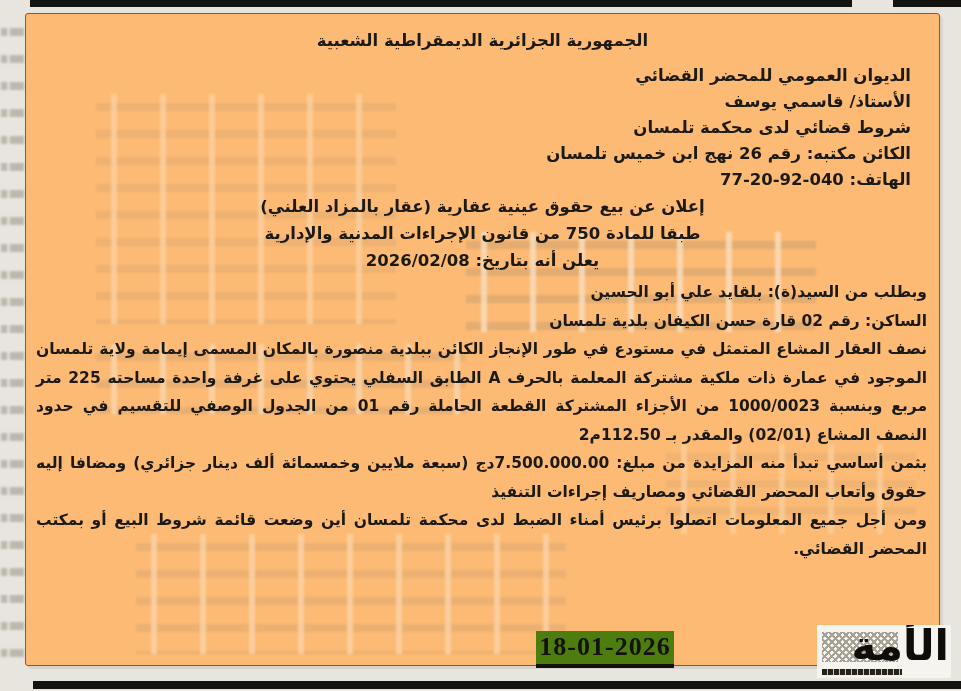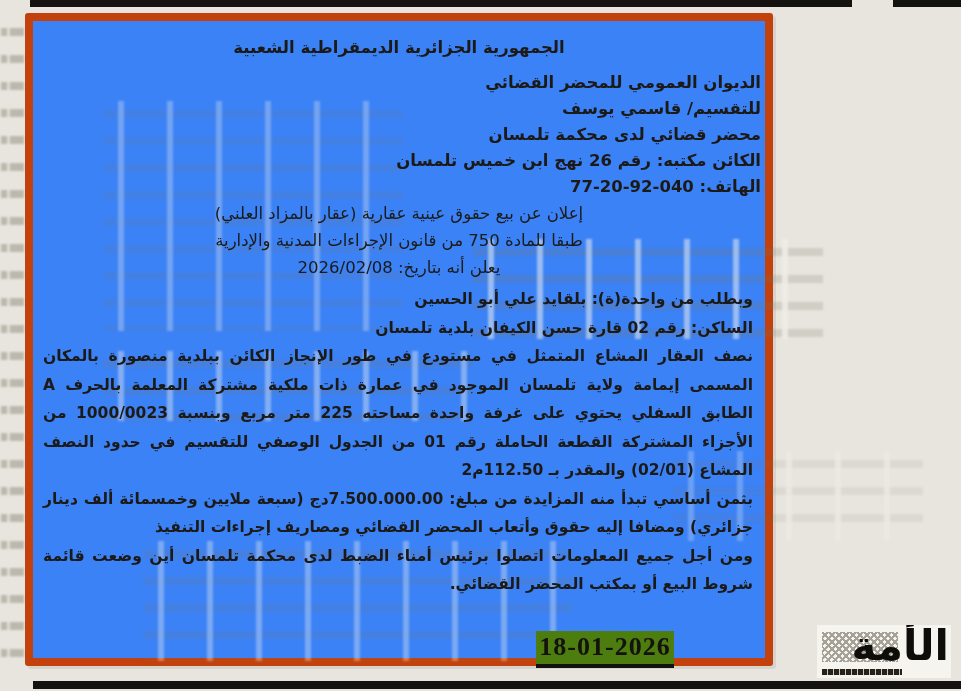--- a/index.html
+++ b/index.html
@@ -14,23 +14,23 @@
   
   .topbar{position:absolute;top:0;height:7px;background:#15130f;}
   .topbar.seg-left{left:30px;width:822px;}
   .topbar.seg-right{left:893px;width:68px;}
 
   
   .bottom-bar{position:absolute;left:33px;right:0;top:681px;height:8px;background:#15130f;}
 
   
   .notice-box{
-    position:absolute;left:25px;top:13px;width:748px;height:653px;
-    box-sizing:border-box;background:#3b82f6;
-    border:8px solid #c2410c;border-radius:3px;
+    position:absolute;left:25px;top:13px;width:915px;height:653px;
+    box-sizing:border-box;background:#fdba74;
+    border:1px solid #c2410c;border-radius:3px;
     box-shadow:3px 3px 0 rgba(70,64,52,.10);
   }
 
   
   .ghost{
     position:absolute;pointer-events:none;filter:blur(1.3px);
     background-image:
       repeating-linear-gradient(to right, rgba(246,244,238,0) 0 15px, rgba(246,244,238,.85) 15px 21px, rgba(246,244,238,0) 21px 49px),
       repeating-linear-gradient(to bottom, transparent 0 9px, rgba(126,118,102,.34) 9px 17px, transparent 17px 27px);
   }
@@ -44,27 +44,27 @@
   .g3{left:70px;top:330px;width:370px;height:70px;opacity:.45;}
   .g4{left:110px;top:520px;width:430px;height:120px;opacity:.4;}
   .g5{left:640px;top:430px;width:250px;height:90px;opacity:.3;}
 
   
   .republic-line{
     position:absolute;top:16px;left:0;right:0;text-align:center;
     direction:rtl;font-weight:bold;font-size:16.5px;line-height:22px;
   }
   .office-block{
-    position:absolute;top:49px;right:4px;left:12px;
+    position:absolute;top:49px;right:28px;left:12px;
     direction:rtl;text-align:right;font-weight:bold;
     font-size:16.5px;line-height:26px;
   }
   .title-block{
     position:absolute;top:179px;left:0;right:0;text-align:center;
-    direction:rtl;font-weight:normal;font-size:16.5px;line-height:27px;
+    direction:rtl;font-weight:bold;font-size:16.5px;line-height:27px;
   }
   .body-block{
     position:absolute;top:264px;right:12px;left:10px;
     direction:rtl;text-align:justify;font-weight:bold;
     font-size:15.5px;line-height:28.5px;
   }
   .body-block p{margin:0;padding:0;}
 
   
   .date-stamp{
@@ -110,34 +110,34 @@
     <div class="ghost g1"></div>
     <div class="ghost g2"></div>
     <div class="ghost g3"></div>
     <div class="ghost g4"></div>
     <div class="ghost g5"></div>
 
     <div class="republic-line">الجمهورية الجزائرية الديمقراطية الشعبية</div>
 
     <div class="office-block">
       <div>الديوان العمومي للمحضر القضائي</div>
-      <div>للتقسيم/ قاسمي يوسف</div>
-      <div>محضر قضائي لدى محكمة تلمسان</div>
+      <div>الأستاذ/ قاسمي يوسف</div>
+      <div>شروط قضائي لدى محكمة تلمسان</div>
       <div>الكائن مكتبه: رقم 26 نهج ابن خميس تلمسان</div>
       <div>الهاتف: 040-92-20-77</div>
     </div>
 
     <div class="title-block">
       <div>إعلان عن بيع حقوق عينية عقارية (عقار بالمزاد العلني)</div>
       <div>طبقا للمادة 750 من قانون الإجراءات المدنية والإدارية</div>
       <div>يعلن أنه بتاريخ: 2026/02/08</div>
     </div>
 
     <div class="body-block">
-      <p>وبطلب من واحدة(ة): بلقايد علي أبو الحسين</p>
+      <p>وبطلب من السيد(ة): بلقايد علي أبو الحسين</p>
       <p>الساكن: رقم 02 قارة حسن الكيفان بلدية تلمسان</p>
       <p>نصف العقار المشاع المتمثل في مستودع في طور الإنجاز الكائن ببلدية منصورة بالمكان المسمى إيمامة ولاية تلمسان الموجود في عمارة ذات ملكية مشتركة المعلمة بالحرف A الطابق السفلي يحتوي على غرفة واحدة مساحته 225 متر مربع وبنسبة 1000/0023 من الأجزاء المشتركة القطعة الحاملة رقم 01 من الجدول الوصفي للتقسيم في حدود النصف المشاع (02/01) والمقدر بـ 112.50م2</p>
       <p>بثمن أساسي تبدأ منه المزايدة من مبلغ: 7.500.000.00دج (سبعة ملايين وخمسمائة ألف دينار جزائري) ومضافا إليه حقوق وأتعاب المحضر القضائي ومصاريف إجراءات التنفيذ</p>
       <p>ومن أجل جميع المعلومات اتصلوا برئيس أمناء الضبط لدى محكمة تلمسان أين وضعت قائمة شروط البيع أو بمكتب المحضر القضائي.</p>
 
     </div>
 
   </div>
 
   <div class="date-stamp">18-01-2026</div>

